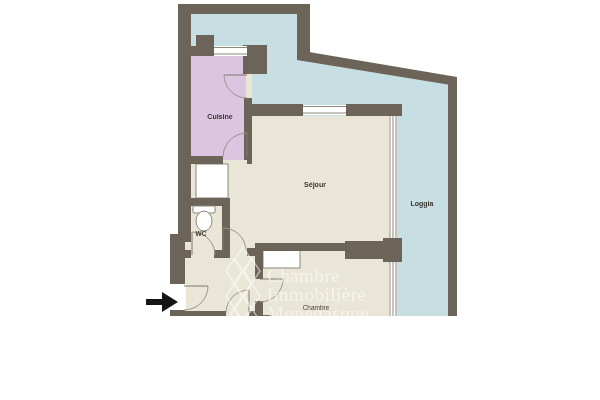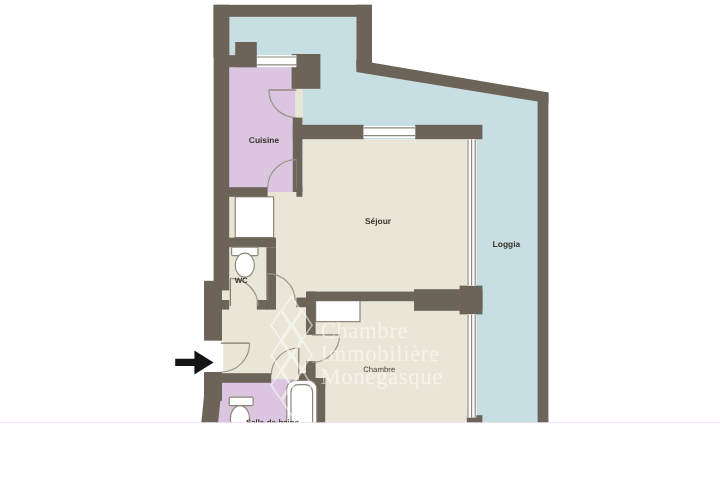--- a/index.html
+++ b/index.html
@@ -1,16 +1,16 @@
 <!DOCTYPE html>
 <html><head>
 <meta charset="utf-8">
 <style>
   html,body{margin:0;padding:0;background:#ffffff;}
-  .stage{width:600px;height:352px;position:relative;background:#d946ef;overflow:hidden;}
+  .stage{width:600px;height:316px;position:relative;background:#22c55e;overflow:hidden;}
   svg{display:block;}
   .rlabel{font:bold 7px "Liberation Sans",sans-serif;fill:#3a362d;}
   .rlabel-small{font:bold 6.5px "Liberation Sans",sans-serif;fill:#3a362d;}
   .rlabel-thin{font:6.5px "Liberation Sans",sans-serif;fill:#474334;}
   .wm-text{font:19px "Liberation Serif",serif;fill:#ffffff;letter-spacing:0.5px;}
 </style>
 </head>
 <body>
 
 <div class="stage">

